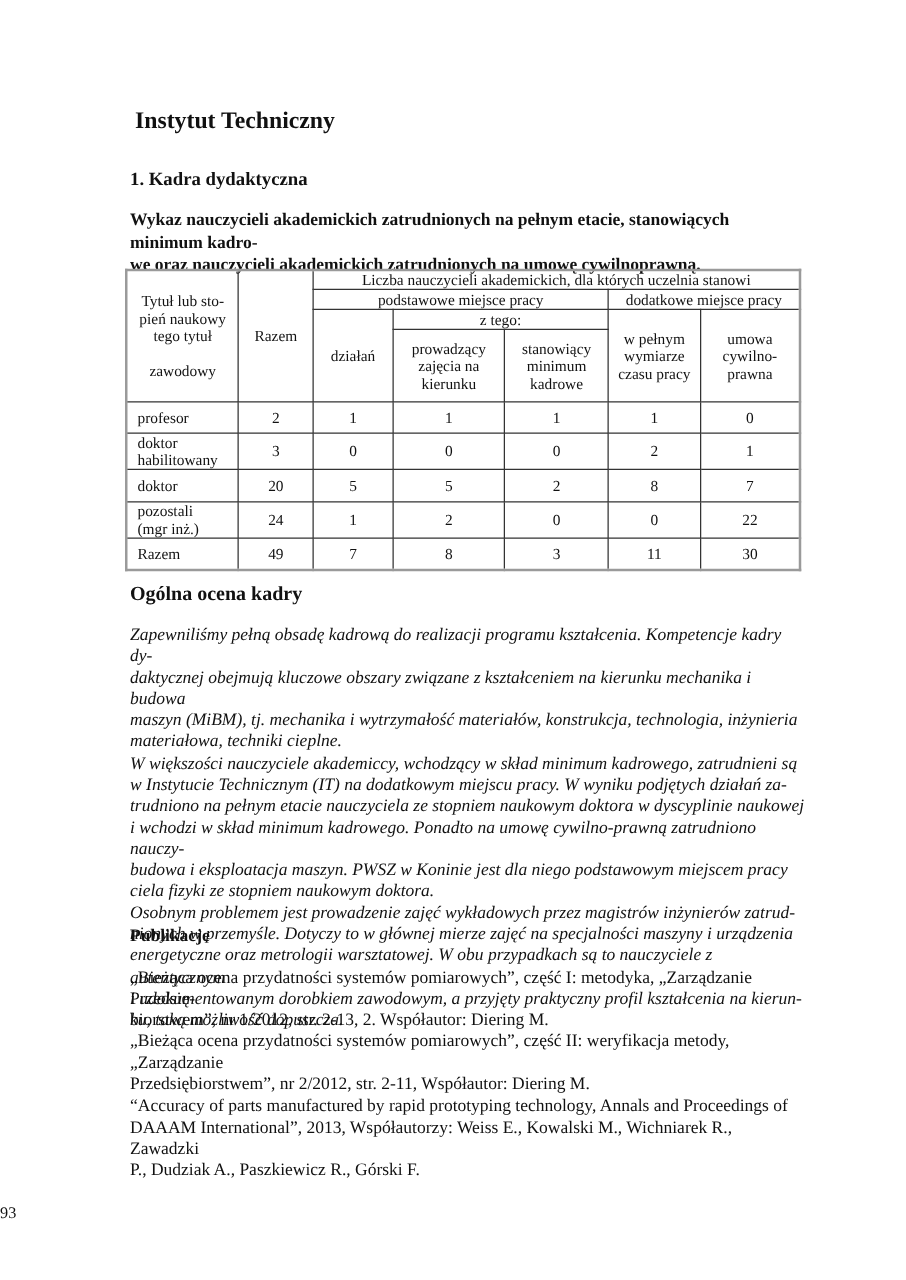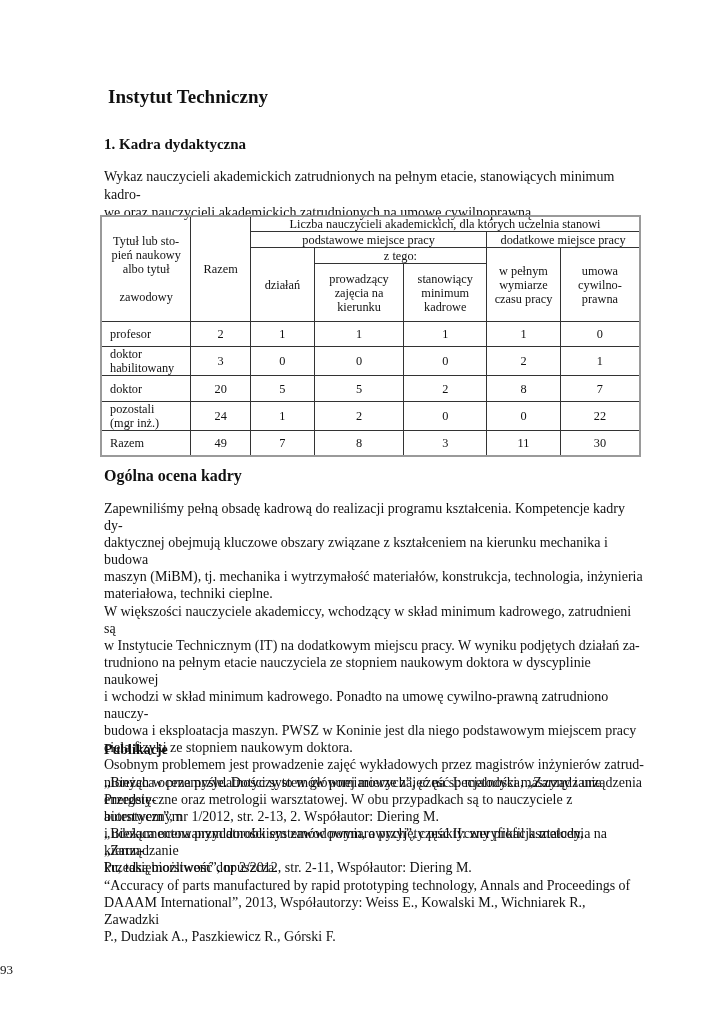--- a/index.html
+++ b/index.html
@@ -1,27 +1,27 @@
 <!DOCTYPE html>
 <html><head>
 <meta charset="utf-8">
 <style>
   html, body { margin: 0; padding: 0; background: #ffffff; }
   body { width: 725px; height: 1024px; position: relative; overflow: hidden;
          font-family: "Liberation Serif", "DejaVu Serif", serif; color: #111; }
   .page { position: absolute; left: 0; top: 0; width: 725px; height: 1024px; }
   .h1 { position: absolute; left: 108px; top: 86px; font-size: 19px; font-weight: bold; }
   .h2 { position: absolute; left: 104px; top: 136px; font-size: 15px; font-weight: bold; text-align: center; }
-  .intro { position: absolute; left: 104px; top: 168px; width: 540px; font-size: 14px; line-height: 18px; }
+  .intro { position: absolute; left: 104px; top: 168px; width: 540px; font-size: 14px; line-height: 18px; font-weight: bold; }
   table.staff { position: absolute; left: 100px; top: 215px; width: 541px; border-collapse: collapse;
                 font-size: 12.3px; line-height: 14px; border: 2px solid #9a9a9a; }
   table.staff td { border: 1px solid #333; text-align: center; vertical-align: middle; padding: 0 2px; }
   table.staff td.rowlabel { text-align: left; padding-left: 8px; }
   .sub-title { position: absolute; left: 104px; top: 467px; font-size: 16px; font-weight: bold; }
-  .body-text { position: absolute; left: 104px; top: 500px; width: 540px; font-size: 14px; line-height: 17.1px; }
+  .body-text { position: absolute; left: 104px; top: 500px; width: 540px; font-size: 14px; line-height: 17.1px; font-style: italic; }
   .body-text p { margin: 0; }
   .pub-title { position: absolute; left: 104px; top: 742px; font-size: 14px; font-weight: bold; }
   .pub-block { position: absolute; left: 104px; top: 774px; width: 540px; font-size: 14px; line-height: 17.1px; }
   .pub-block p { margin: 0; }
   .author { font-weight: bold; }
   .page-number { position: absolute; left: 0; width: 725px; top: 962px; text-align: left; font-size: 13px; }
 </style>
 </head>
 <body>
 
@@ -43,21 +43,21 @@
       <col style="width:90px">
         <col style="width:83px">
         <col style="width:74px">
         <col style="width:80px">
     </colgroup>
     <tbody>
         <tr style="height:15px">
       <td rowspan="4">
         <div>Tytuł lub sto-</div>
         <div>pień naukowy</div>
-        <div>albo tytuł</div>
+        <div>tego tytuł</div>
         <div style="height:14px"></div>
         <div>zawodowy</div>
       </td>
       <td rowspan="4">Razem</td>
       <td colspan="5">Liczba nauczycieli akademickich, dla których uczelnia stanowi</td>
     </tr>
     <tr style="height:16px">
       <td colspan="3">podstawowe miejsce pracy</td>
       <td colspan="2">dodatkowe miejsce pracy</td>
     </tr>

